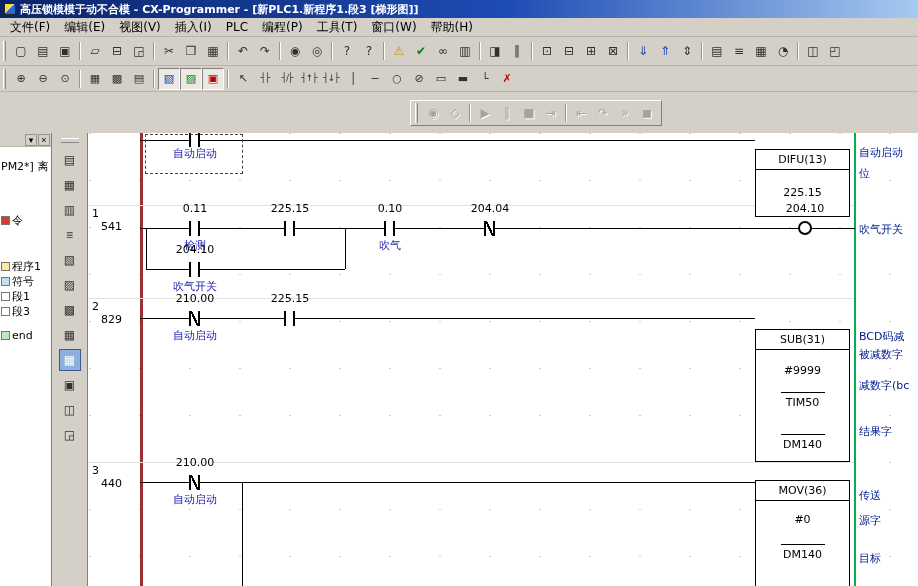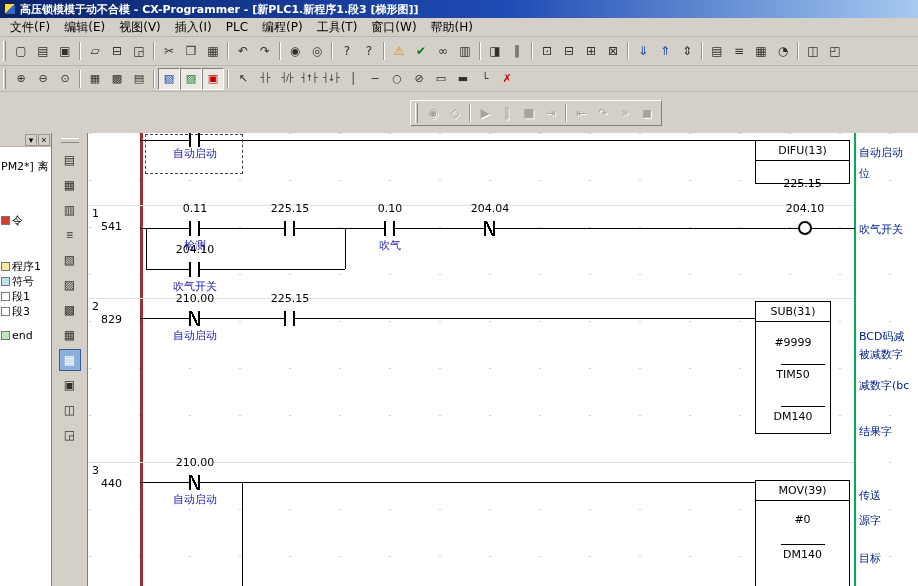--- a/index.html
+++ b/index.html
@@ -253,21 +253,21 @@
     <div class="busL"></div>
     <div class="busR"></div>
     <div class="rsep" style="top:72px"></div>
     <div class="rsep" style="top:165px"></div>
     <div class="rsep" style="top:329px"></div>
 
     <div class="sel" style="left:57px;top:1px;width:98px;height:40px"></div>
     <div class="hw" style="left:52px;top:7px;width:615px"></div>
     <div class="contact" style="left:101px;top:0px;height:14px"></div>
     <div class="lbl" style="left:77px;top:13px;width:60px">自动启动</div>
-    <div class="fblock" style="left:667px;top:7px;width:95px;height:44px">
+    <div class="fblock" style="left:667px;top:16px;width:95px;height:68px">
       <div class="fb-title">DIFU(13)</div>
       <div class="fb-op" style="top:36px">225.15</div>
     </div>
     <div class="rcmt" style="top:12px">自动启动</div>
     <div class="rcmt" style="top:33px">位</div>
 
     <div class="rnum" style="left:4px;top:74px">1</div>
     <div class="rnum" style="left:13px;top:87px">541</div>
     <div class="hw" style="left:52px;top:95px;width:715px"></div>
     <div class="contact" style="left:101px;top:88px"></div>
@@ -292,42 +292,42 @@
     <div class="lbl" style="left:77px;top:146px;width:60px">吹气开关</div>
 
     <div class="rnum" style="left:4px;top:167px">2</div>
     <div class="rnum" style="left:13px;top:180px">829</div>
     <div class="hw" style="left:52px;top:185px;width:615px"></div>
     <div class="contact nc" style="left:101px;top:178px"></div>
     <div class="addr" style="left:77px;top:159px;width:60px">210.00</div>
     <div class="lbl" style="left:77px;top:195px;width:60px">自动启动</div>
     <div class="contact" style="left:196px;top:178px"></div>
     <div class="addr" style="left:172px;top:159px;width:60px">225.15</div>
-    <div class="fblock" style="left:667px;top:168px;width:76px;height:133px">
+    <div class="fblock" style="left:667px;top:196px;width:95px;height:133px">
       <div class="fb-title">SUB(31)</div>
       <div class="fb-op" style="top:34px">#9999</div>
       <div class="fb-line" style="top:62px"></div>
       <div class="fb-op" style="top:66px">TIM50</div>
       <div class="fb-line" style="top:104px"></div>
       <div class="fb-op" style="top:108px">DM140</div>
     </div>
     <div class="rcmt" style="top:196px">BCD码减</div>
     <div class="rcmt" style="top:214px">被减数字</div>
     <div class="rcmt" style="top:245px">减数字(bc</div>
     <div class="rcmt" style="top:291px">结果字</div>
 
     <div class="rnum" style="left:4px;top:331px">3</div>
     <div class="rnum" style="left:13px;top:344px">440</div>
     <div class="hw" style="left:52px;top:349px;width:615px"></div>
     <div class="contact nc" style="left:101px;top:342px"></div>
     <div class="addr" style="left:77px;top:323px;width:60px">210.00</div>
     <div class="lbl" style="left:77px;top:359px;width:60px">自动启动</div>
     <div class="vw" style="left:154px;top:349px;height:104px"></div>
     <div class="fblock" style="left:667px;top:347px;width:95px;height:110px">
-      <div class="fb-title">MOV(39)</div>
+      <div class="fb-title">MOV(36)</div>
       <div class="fb-op" style="top:32px">#0</div>
       <div class="fb-line" style="top:63px"></div>
       <div class="fb-op" style="top:67px">DM140</div>
     </div>
     <div class="rcmt" style="top:355px">传送</div>
     <div class="rcmt" style="top:380px">源字</div>
     <div class="rcmt" style="top:418px">目标</div>
   </div>
 </div>
 

